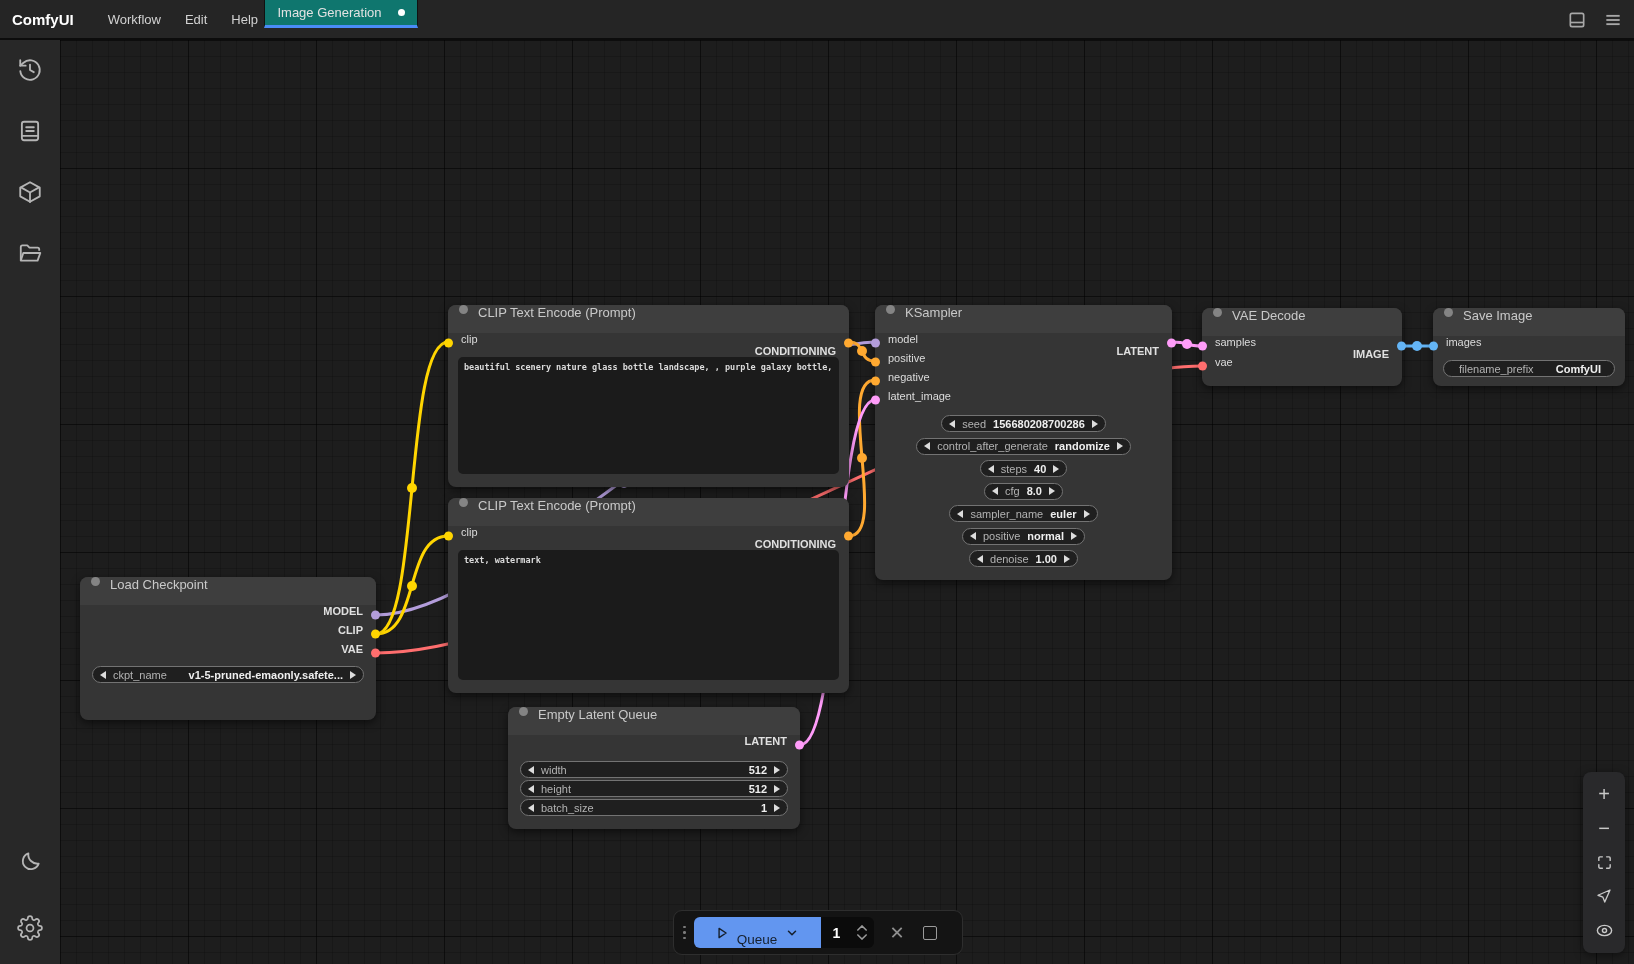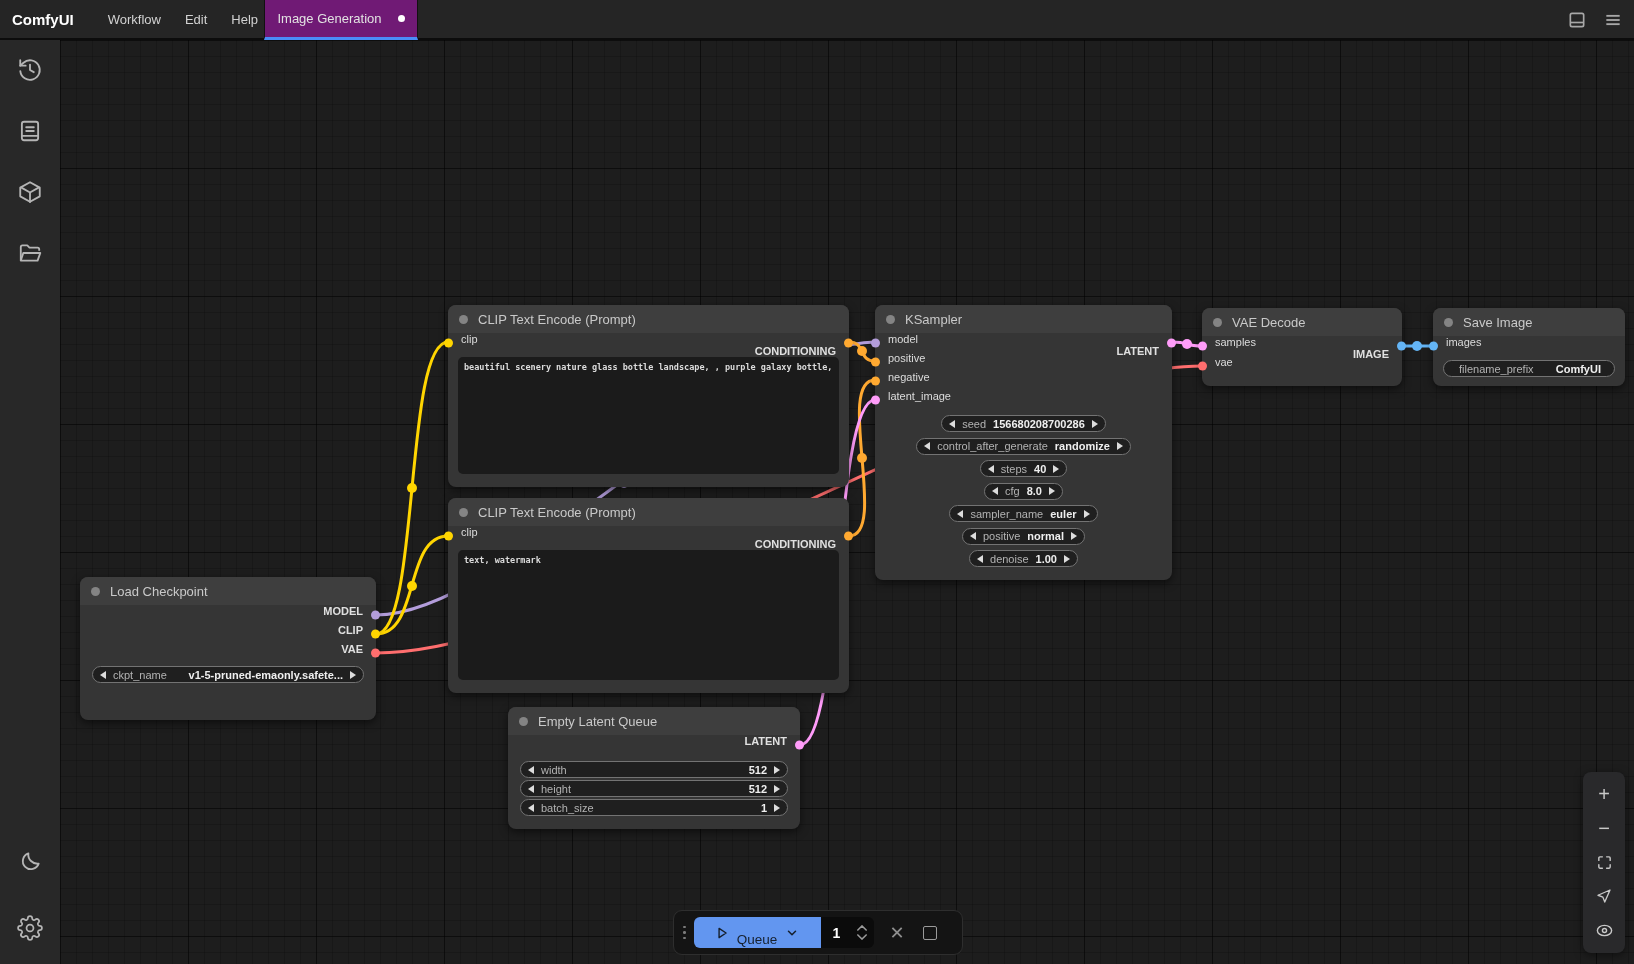--- a/index.html
+++ b/index.html
@@ -11,37 +11,37 @@
       linear-gradient(90deg,rgba(0,0,0,.45) 1px,transparent 1px),
       linear-gradient(rgba(0,0,0,.16) 1px,transparent 1px),
       linear-gradient(90deg,rgba(0,0,0,.16) 1px,transparent 1px);
     background-size:128px 128px,128px 128px,16px 16px,16px 16px;}
   .wires{position:absolute;left:0;top:0;z-index:1;pointer-events:none;}
   
   .topbar{position:absolute;left:0;top:0;width:1634px;height:40px;background:#252525;z-index:6;
     border-bottom:2px solid #0c0c0c;box-sizing:border-box;display:flex;align-items:center;}
   .logo{color:#fff;font-weight:bold;font-size:15px;margin:0 22px 0 12px;}
   .menu-item{color:#d2d2d2;font-size:13px;padding:0 12px;cursor:default;}
-  .wtab{position:absolute;left:264px;top:0;height:40px;width:154px;box-sizing:border-box;
-    background:#701a75;border-left:1px solid #111;border-right:1px solid #111;
+  .wtab{position:absolute;left:264px;top:0;height:28px;width:154px;box-sizing:border-box;
+    background:#0f766e;border-left:1px solid #111;border-right:1px solid #111;
     border-bottom:3px solid #4a8cf7;display:flex;align-items:center;justify-content:center;gap:16px;}
   .wtab-label{color:#e2e2e2;font-size:13px;}
   .wtab-dot{width:7px;height:7px;border-radius:50%;background:#fff;}
   .topbar-right{position:absolute;right:10px;top:0;height:40px;display:flex;align-items:center;gap:14px;}
   .tbicon{width:22px;height:22px;display:flex;align-items:center;justify-content:center;color:#a8a8a8;}
   
   .sidebar{position:absolute;left:0;top:40px;bottom:0;width:60px;background:#282828;z-index:5;
     display:flex;flex-direction:column;align-items:center;padding-top:8px;box-sizing:border-box;}
   .sbtn{width:44px;height:44px;margin-bottom:17px;display:flex;align-items:center;justify-content:center;color:#b5b5b5;}
   .sbtn.push{margin-top:auto;margin-bottom:22px;}
   .sbtn.last{margin-bottom:14px;}
   
   .node{position:absolute;z-index:2;background:#353535;border-radius:8px;box-sizing:border-box;
     box-shadow:0 3px 9px rgba(0,0,0,.55);color:#ddd;}
-  .nhead{height:28px;display:flex;align-items:center;gap:10px;padding:0 11px;background:#3e3e3e;
+  .nhead{height:28px;display:flex;align-items:flex-start;gap:10px;padding:0 11px;background:#3e3e3e;
     border-radius:8px 8px 0 0;}
   .ndot{width:9px;height:9px;border-radius:50%;background:#848484;flex:none;}
   .ntitle{font-size:13px;color:#c9c9c9;white-space:nowrap;}
   .srow{position:relative;height:19px;display:flex;align-items:flex-start;padding:0 13px;font-size:11px;color:#dcdcdc;flex-direction:column;}
   .srow.h20{height:20px;}
   .srow .right{margin-left:auto;font-weight:bold;color:#e0e0e0;}
   .sdot{position:absolute;top:50%;width:9px;height:9px;border-radius:50%;transform:translateY(-50%);}
   .sdot.in{left:-4px;} .sdot.out{right:-4px;}
   .widget{display:flex;align-items:center;height:17px;background:#1f1f1f;border:1px solid #737373;
     border-radius:9px;margin:0 12px;padding:0 7px;font-size:11px;gap:7px;box-sizing:border-box;}

